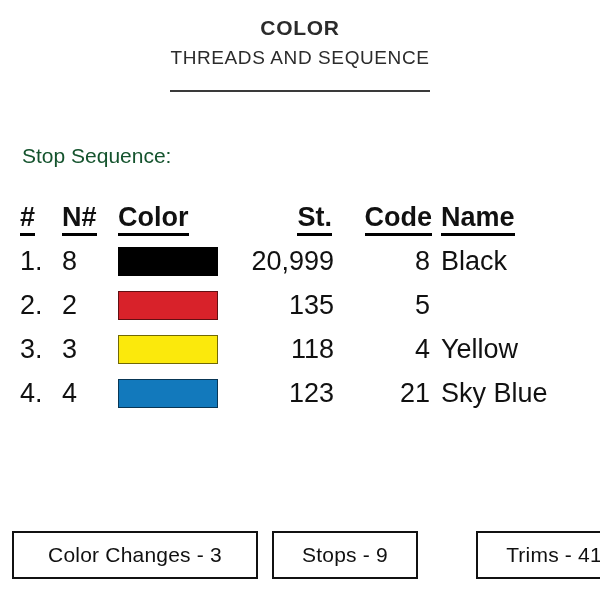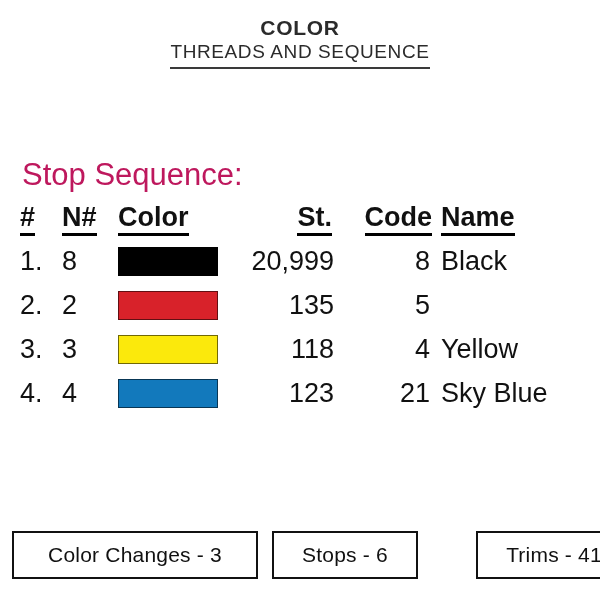--- a/index.html
+++ b/index.html
@@ -27,40 +27,40 @@
   }
   #title-main {
     font-size: 21px;
     letter-spacing: 0.7px;
     font-weight: 600;
     color: #2b2b2b;
     line-height: 1.15;
   }
   #title-sub-wrap {
     display: inline-block;
-    margin-top: 1px;
-    padding-bottom: 4px;
+    margin-top: 7px;
+    padding-bottom: 21px;
     border-bottom: 2.5px solid #3a3a3a;
   }
   #title-sub {
     font-size: 19px;
     letter-spacing: 0.6px;
     font-weight: 400;
     color: #2b2b2b;
     line-height: 1.15;
   }
 
   
   #section-label {
     position: absolute;
     left: 22px;
-    top: 157px;
-    font-size: 31px;
+    top: 144px;
+    font-size: 21px;
     font-weight: 400;
-    color: #be185d;
+    color: #14532d;
     letter-spacing: 0px;
   }
 
   
   #seq-table {
     position: absolute;
     left: 0;
     top: 202px;
     width: 600px;
   }
@@ -196,15 +196,15 @@
       </div>
     <div class="cell c-st">123</div>
     <div class="cell c-code">21</div>
     <div class="cell c-name">Sky Blue</div>
   </div>
 
 </div>
 
 <div id="stats-bar">
   <div class="stat-box" id="stat-box-0">Color Changes - 3</div>
-  <div class="stat-box" id="stat-box-1">Stops - 6</div>
+  <div class="stat-box" id="stat-box-1">Stops - 9</div>
   <div class="stat-box" id="stat-box-2">Trims - 41</div>
 </div>
 
 </body></html>

